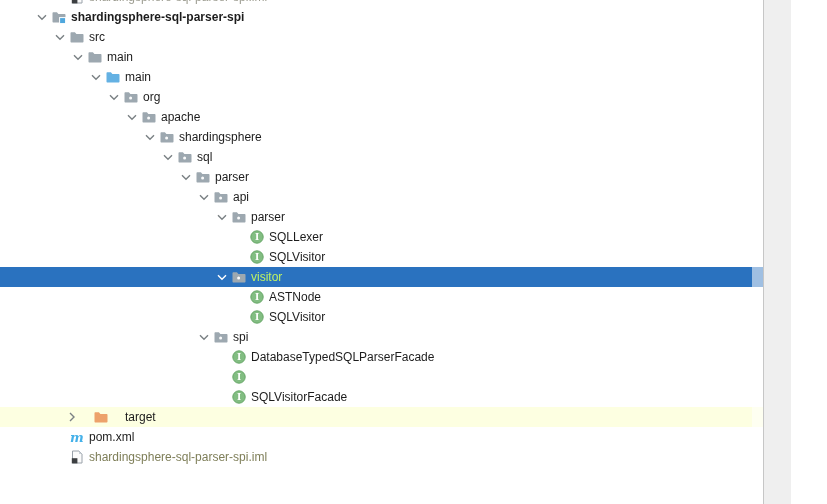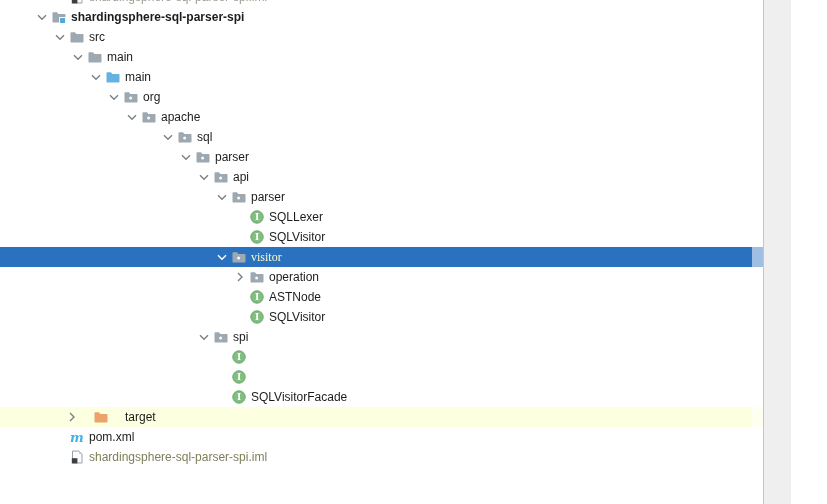--- a/index.html
+++ b/index.html
@@ -20,21 +20,21 @@
 
   .spacer { flex:0 0 auto; height:20px; }
   .chev { flex:0 0 16px; width:16px; height:16px; display:flex;
     align-items:center; justify-content:center; }
   .icon { flex:0 0 16px; width:16px; height:16px; margin-left:1px;
     display:flex; align-items:center; justify-content:center; }
   .lbl { margin-left:4px; font-size:12px; line-height:20px; color:#1c1c1c; }
   .lbl.bold { font-weight:bold; }
   .lbl.olive { color:#7e7e58; }
   .lbl.muted { color:#9c9c90; }
-  .row.selected .lbl { color:#fef9c3;font-family:Liberation Serif, serif; }
+  .row.selected .lbl { color:#bef264; }
 
   .scroll-strip { position:absolute; left:752px; top:0; width:11px; height:504px;
     background:rgba(255,255,255,0.55); pointer-events:none; }
 
   .v-splitter { position:absolute; left:763px; top:0; width:1px; height:504px;
     background:#c6c6c6; cursor:col-resize; }
   .right-panel { position:absolute; left:764px; top:0; width:63px; height:504px;
     background:#efefef; }
   .right-panel .inner-line { position:absolute; left:55px; top:0; width:1px;
     height:504px; background:#cccccc; }
@@ -140,20 +140,35 @@
           </div>
           <div class="icon">
             <svg width="16" height="16" viewBox="0 0 16 16">
               <path d="M1.5 4.2c0-.6.4-1 1-1h3.4l1.5 1.7h6.1c.6 0 1 .4 1 1v6.6c0 .6-.4 1-1 1h-11c-.6 0-1-.4-1-1z" fill="#9da8b0"></path>
               <circle cx="7.6" cy="9" r="1.5" fill="#ffffff" opacity="0.95"></circle>
             </svg>
           </div>
           <span class="lbl">apache</span>
         </div>
         <div class="row">
+          <div class="spacer" style="width: 142px;"></div>
+          <div class="chev">
+            <svg width="16" height="16" viewBox="0 0 16 16">
+              <path d="M4 6.2l4 4 4-4" fill="none" stroke="#7a8084" stroke-width="1.4"></path>
+            </svg>
+          </div>
+          <div class="icon">
+            <svg width="16" height="16" viewBox="0 0 16 16">
+              <path d="M1.5 4.2c0-.6.4-1 1-1h3.4l1.5 1.7h6.1c.6 0 1 .4 1 1v6.6c0 .6-.4 1-1 1h-11c-.6 0-1-.4-1-1z" fill="#9da8b0"></path>
+              <circle cx="7.6" cy="9" r="1.5" fill="#ffffff" opacity="0.95"></circle>
+            </svg>
+          </div>
+          <span class="lbl">shardingsphere</span>
+        </div>
+        <div class="row">
           <div class="spacer" style="width: 160px;"></div>
           <div class="chev">
             <svg width="16" height="16" viewBox="0 0 16 16">
               <path d="M4 6.2l4 4 4-4" fill="none" stroke="#7a8084" stroke-width="1.4"></path>
             </svg>
           </div>
           <div class="icon">
             <svg width="16" height="16" viewBox="0 0 16 16">
               <path d="M1.5 4.2c0-.6.4-1 1-1h3.4l1.5 1.7h6.1c.6 0 1 .4 1 1v6.6c0 .6-.4 1-1 1h-11c-.6 0-1-.4-1-1z" fill="#9da8b0"></path>
               <circle cx="7.6" cy="9" r="1.5" fill="#ffffff" opacity="0.95"></circle>
@@ -238,53 +253,38 @@
           <div class="icon">
             <svg width="16" height="16" viewBox="0 0 16 16">
               <path d="M1.5 4.2c0-.6.4-1 1-1h3.4l1.5 1.7h6.1c.6 0 1 .4 1 1v6.6c0 .6-.4 1-1 1h-11c-.6 0-1-.4-1-1z" fill="#9da8b0"></path>
               <circle cx="7.6" cy="9" r="1.5" fill="#ffffff" opacity="0.95"></circle>
             </svg>
           </div>
           <span class="lbl">visitor</span>
         </div>
         <div class="row">
           <div class="spacer" style="width: 232px;"></div>
-          <div class="chev">
-            <svg width="16" height="16" viewBox="0 0 16 16">
-              <path d="M6 4l4 4-4 4" fill="none" stroke="#7a8084" stroke-width="1.4"></path>
-            </svg>
-          </div>
-          <div class="icon">
-            <svg width="16" height="16" viewBox="0 0 16 16">
-              <path d="M1.5 4.2c0-.6.4-1 1-1h3.4l1.5 1.7h6.1c.6 0 1 .4 1 1v6.6c0 .6-.4 1-1 1h-11c-.6 0-1-.4-1-1z" fill="#9da8b0"></path>
-              <circle cx="7.6" cy="9" r="1.5" fill="#ffffff" opacity="0.95"></circle>
-            </svg>
-          </div>
-          <span class="lbl">operation</span>
+          <div class="chev"></div>
+          <div class="icon">
+            <svg width="16" height="16" viewBox="0 0 16 16">
+              <circle cx="8" cy="8" r="6.2" fill="#82bd82" stroke="#69a869" stroke-width="1"></circle>
+              <text x="8" y="11.2" text-anchor="middle" font-family="DejaVu Serif, serif" font-size="9" font-weight="bold" fill="#ffffff">I</text>
+            </svg>
+          </div>
+          <span class="lbl">ASTNode</span>
         </div>
         <div class="row">
           <div class="spacer" style="width: 232px;"></div>
           <div class="chev"></div>
           <div class="icon">
             <svg width="16" height="16" viewBox="0 0 16 16">
               <circle cx="8" cy="8" r="6.2" fill="#82bd82" stroke="#69a869" stroke-width="1"></circle>
               <text x="8" y="11.2" text-anchor="middle" font-family="DejaVu Serif, serif" font-size="9" font-weight="bold" fill="#ffffff">I</text>
             </svg>
           </div>
-          <span class="lbl">ASTNode</span>
-        </div>
-        <div class="row">
-          <div class="spacer" style="width: 232px;"></div>
-          <div class="chev"></div>
-          <div class="icon">
-            <svg width="16" height="16" viewBox="0 0 16 16">
-              <circle cx="8" cy="8" r="6.2" fill="#82bd82" stroke="#69a869" stroke-width="1"></circle>
-              <text x="8" y="11.2" text-anchor="middle" font-family="DejaVu Serif, serif" font-size="9" font-weight="bold" fill="#ffffff">I</text>
-            </svg>
-          </div>
           <span class="lbl">SQLVisitor</span>
         </div>
         <div class="row">
           <div class="spacer" style="width: 196px;"></div>
           <div class="chev">
             <svg width="16" height="16" viewBox="0 0 16 16">
               <path d="M4 6.2l4 4 4-4" fill="none" stroke="#7a8084" stroke-width="1.4"></path>
             </svg>
           </div>
           <div class="icon">
@@ -297,20 +297,21 @@
         </div>
         <div class="row">
           <div class="spacer" style="width: 214px;"></div>
           <div class="chev"></div>
           <div class="icon">
             <svg width="16" height="16" viewBox="0 0 16 16">
               <circle cx="8" cy="8" r="6.2" fill="#82bd82" stroke="#69a869" stroke-width="1"></circle>
               <text x="8" y="11.2" text-anchor="middle" font-family="DejaVu Serif, serif" font-size="9" font-weight="bold" fill="#ffffff">I</text>
             </svg>
           </div>
+          <span class="lbl">DatabaseTypedSQLParserFacade</span>
         </div>
         <div class="row">
           <div class="spacer" style="width: 214px;"></div>
           <div class="chev"></div>
           <div class="icon">
             <svg width="16" height="16" viewBox="0 0 16 16">
               <circle cx="8" cy="8" r="6.2" fill="#82bd82" stroke="#69a869" stroke-width="1"></circle>
               <text x="8" y="11.2" text-anchor="middle" font-family="DejaVu Serif, serif" font-size="9" font-weight="bold" fill="#ffffff">I</text>
             </svg>
           </div>

